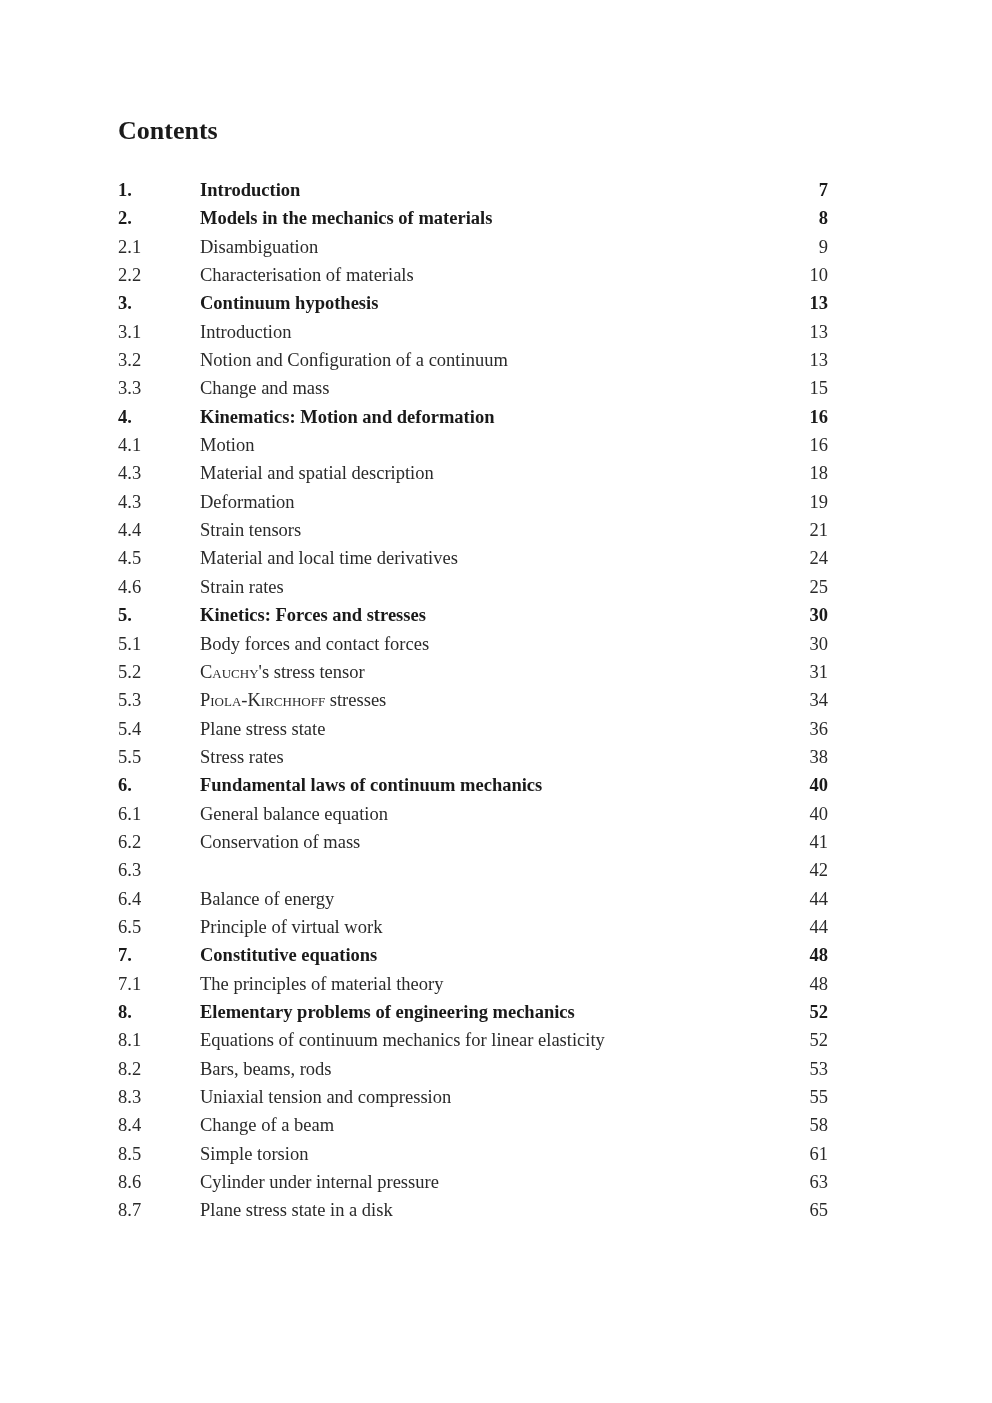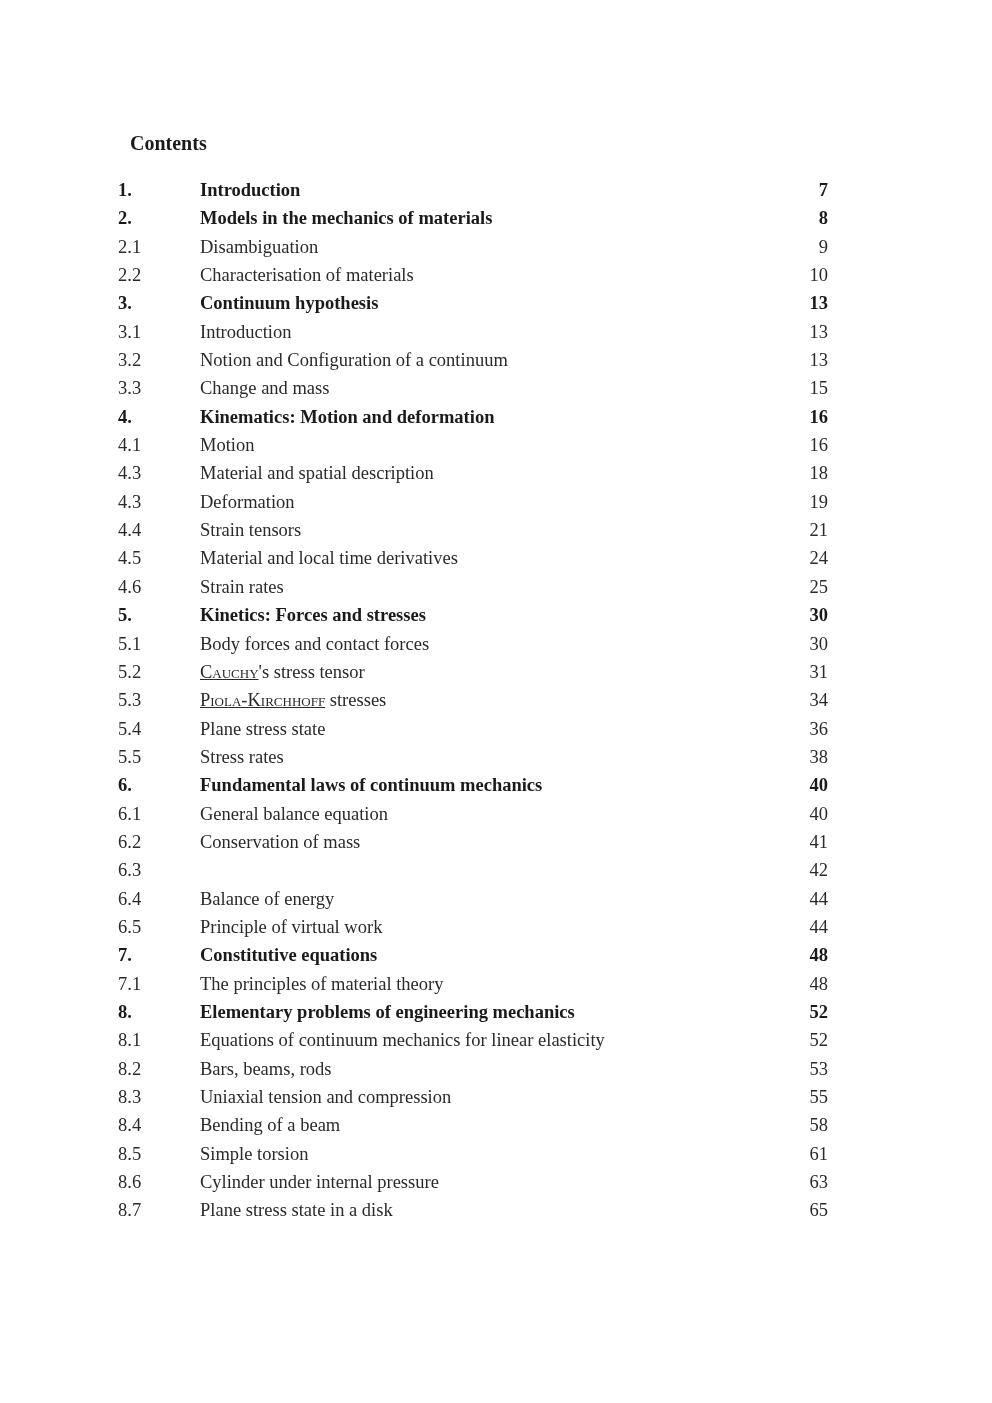--- a/index.html
+++ b/index.html
@@ -12,24 +12,24 @@
       height: 1403px;
       position: relative;
       font-family: "Liberation Serif", "DejaVu Serif", serif;
       color: #1a1a1a;
       overflow: hidden;
     }
     .page-title {
       position: absolute;
       left: 118px;
       top: 116px;
-      font-size: 20px;
+      font-size: 26px;
       font-weight: bold;
       line-height: 30px;
-      margin: 12px;
+      margin: 0;
     }
     .toc {
       position: absolute;
       left: 118px;
       top: 176px;
       width: 710px;
     }
     .toc-row {
       position: relative;
       height: 28.35px;
@@ -56,21 +56,20 @@
       top: 0;
       text-align: right;
     }
     .toc-row.section .toc-num,
     .toc-row.section .toc-title,
     .toc-row.section .toc-page {
       color: #2a2a2a;
     }
     .sc {
       font-variant: small-caps;
-      text-decoration: underline;
     }
   </style>
 </head>
 <body>
 
 <h1 class="page-title">Contents</h1>
 
 <div class="toc" id="toc">
     <div class="toc-row chapter">
       <span class="toc-num">1.</span>
@@ -231,21 +230,21 @@
       <span class="toc-title">Bars, beams, rods</span>
       <span class="toc-page">53</span>
     </div>
     <div class="toc-row section">
       <span class="toc-num">8.3</span>
       <span class="toc-title">Uniaxial tension and compression</span>
       <span class="toc-page">55</span>
     </div>
     <div class="toc-row section">
       <span class="toc-num">8.4</span>
-      <span class="toc-title">Bending of a beam</span>
+      <span class="toc-title">Change of a beam</span>
       <span class="toc-page">58</span>
     </div>
     <div class="toc-row section">
       <span class="toc-num">8.5</span>
       <span class="toc-title">Simple torsion</span>
       <span class="toc-page">61</span>
     </div>
     <div class="toc-row section">
       <span class="toc-num">8.6</span>
       <span class="toc-title">Cylinder under internal pressure</span>

